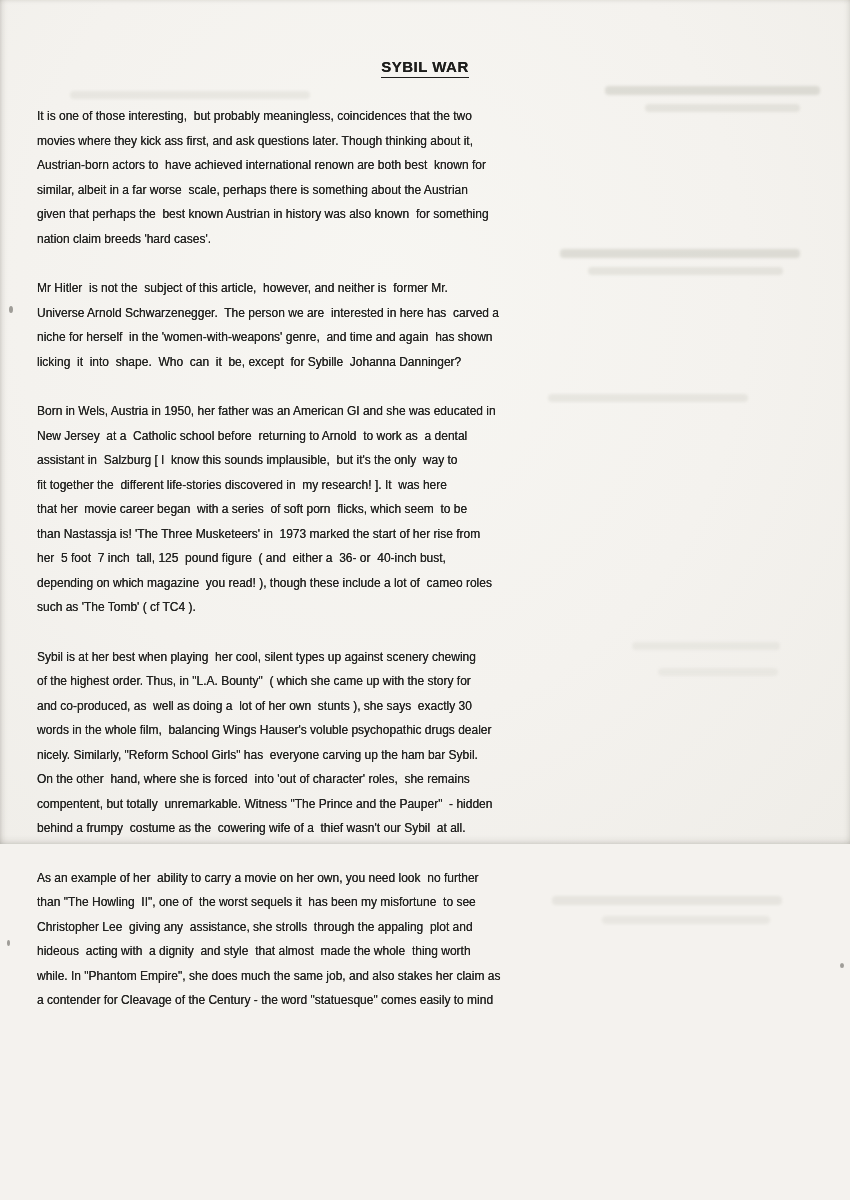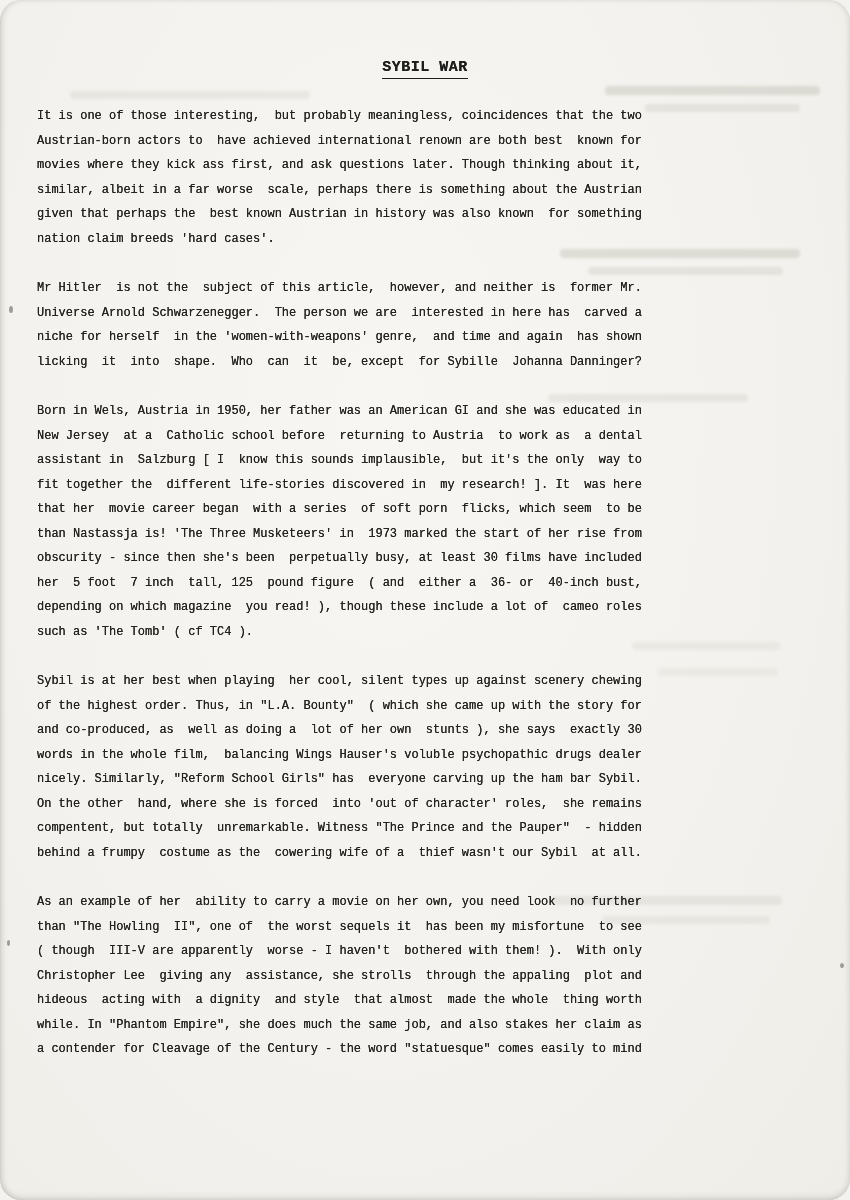--- a/index.html
+++ b/index.html
@@ -6,31 +6,30 @@
     margin: 0;
     padding: 0;
     width: 850px;
     height: 1200px;
     background: #f4f2ee;
     overflow: hidden;
   }
   .page {
     position: relative;
     width: 850px;
-    height: 1200px;
+    height: 844px;
     background:
       radial-gradient(ellipse at 45% 35%, #f7f6f2 0%, #f4f2ee 55%, #efede8 100%);
     box-shadow:
       inset 5px 0 7px -5px rgba(60,55,45,0.30),
       inset -5px 0 7px -5px rgba(60,55,45,0.18),
       inset 0 -7px 9px -7px rgba(60,55,45,0.25),
       inset 0 4px 6px -5px rgba(60,55,45,0.12);
-    font-family: Liberation Mono, monospace;
+    font-family: Liberation Sans, sans-serif;
     color: #222220;
-    border-radius: 21px;
   }
   .title-row {
     position: absolute;
     top: 58px;
     left: 0;
     width: 100%;
     text-align: center;
   }
   .doc-title {
     display: inline-block;
@@ -91,58 +90,56 @@
   <div class="speck" style="left:7px;  top:940px; width:3px; height:6px;"></div>
   <div class="speck" style="left:840px; top:963px; width:4px; height:5px;"></div>
 
   <div class="title-row">
     <span class="doc-title">SYBIL WAR</span>
   </div>
 
   <div class="doc-body">
       <div class="paragraph">
         <div class="line">It is one of those interesting,  but probably meaningless, coincidences that the two</div>
+        <div class="line">movies where they kick ass first, and ask questions later. Though thinking about it,</div>
         <div class="line">Austrian-born actors to  have achieved international renown are both best  known for</div>
-        <div class="line">movies where they kick ass first, and ask questions later. Though thinking about it,</div>
         <div class="line">similar, albeit in a far worse  scale, perhaps there is something about the Austrian</div>
         <div class="line">given that perhaps the  best known Austrian in history was also known  for something</div>
         <div class="line">nation claim breeds 'hard cases'.</div>
       </div>
       <div class="paragraph">
         <div class="line">Mr Hitler  is not the  subject of this article,  however, and neither is  former Mr.</div>
         <div class="line">Universe Arnold Schwarzenegger.  The person we are  interested in here has  carved a</div>
         <div class="line">niche for herself  in the 'women-with-weapons' genre,  and time and again  has shown</div>
         <div class="line">licking  it  into  shape.  Who  can  it  be, except  for Sybille  Johanna Danninger?</div>
       </div>
       <div class="paragraph">
         <div class="line">Born in Wels, Austria in 1950, her father was an American GI and she was educated in</div>
-        <div class="line">New Jersey  at a  Catholic school before  returning to Austria  to work as  a dental</div>
+        <div class="line">New Jersey  at a  Catholic school before  returning to Arnold  to work as  a dental</div>
         <div class="line">assistant in  Salzburg [ I  know this sounds implausible,  but it's the only  way to</div>
         <div class="line">fit together the  different life-stories discovered in  my research! ]. It  was here</div>
         <div class="line">that her  movie career began  with a series  of soft porn  flicks, which seem  to be</div>
         <div class="line">than Nastassja is! 'The Three Musketeers' in  1973 marked the start of her rise from</div>
-        <div class="line">obscurity - since then she's been  perpetually busy, at least 30 films have included</div>
         <div class="line">her  5 foot  7 inch  tall, 125  pound figure  ( and  either a  36- or  40-inch bust,</div>
         <div class="line">depending on which magazine  you read! ), though these include a lot of  cameo roles</div>
         <div class="line">such as 'The Tomb' ( cf TC4 ).</div>
       </div>
       <div class="paragraph">
         <div class="line">Sybil is at her best when playing  her cool, silent types up against scenery chewing</div>
         <div class="line">of the highest order. Thus, in "L.A. Bounty"  ( which she came up with the story for</div>
         <div class="line">and co-produced, as  well as doing a  lot of her own  stunts ), she says  exactly 30</div>
         <div class="line">words in the whole film,  balancing Wings Hauser's voluble psychopathic drugs dealer</div>
         <div class="line">nicely. Similarly, "Reform School Girls" has  everyone carving up the ham bar Sybil.</div>
         <div class="line">On the other  hand, where she is forced  into 'out of character' roles,  she remains</div>
         <div class="line">compentent, but totally  unremarkable. Witness "The Prince and the Pauper"  - hidden</div>
         <div class="line">behind a frumpy  costume as the  cowering wife of a  thief wasn't our Sybil  at all.</div>
       </div>
       <div class="paragraph">
         <div class="line">As an example of her  ability to carry a movie on her own, you need look  no further</div>
         <div class="line">than "The Howling  II", one of  the worst sequels it  has been my misfortune  to see</div>
-        <div class="line">( though  III-V are apparently  worse - I haven't  bothered with them! ).  With only</div>
         <div class="line">Christopher Lee  giving any  assistance, she strolls  through the appaling  plot and</div>
         <div class="line">hideous  acting with  a dignity  and style  that almost  made the whole  thing worth</div>
         <div class="line">while. In "Phantom Empire", she does much the same job, and also stakes her claim as</div>
         <div class="line">a contender for Cleavage of the Century - the word "statuesque" comes easily to mind</div>
       </div>
     </div>
 
 </div>
 
 </body></html>

